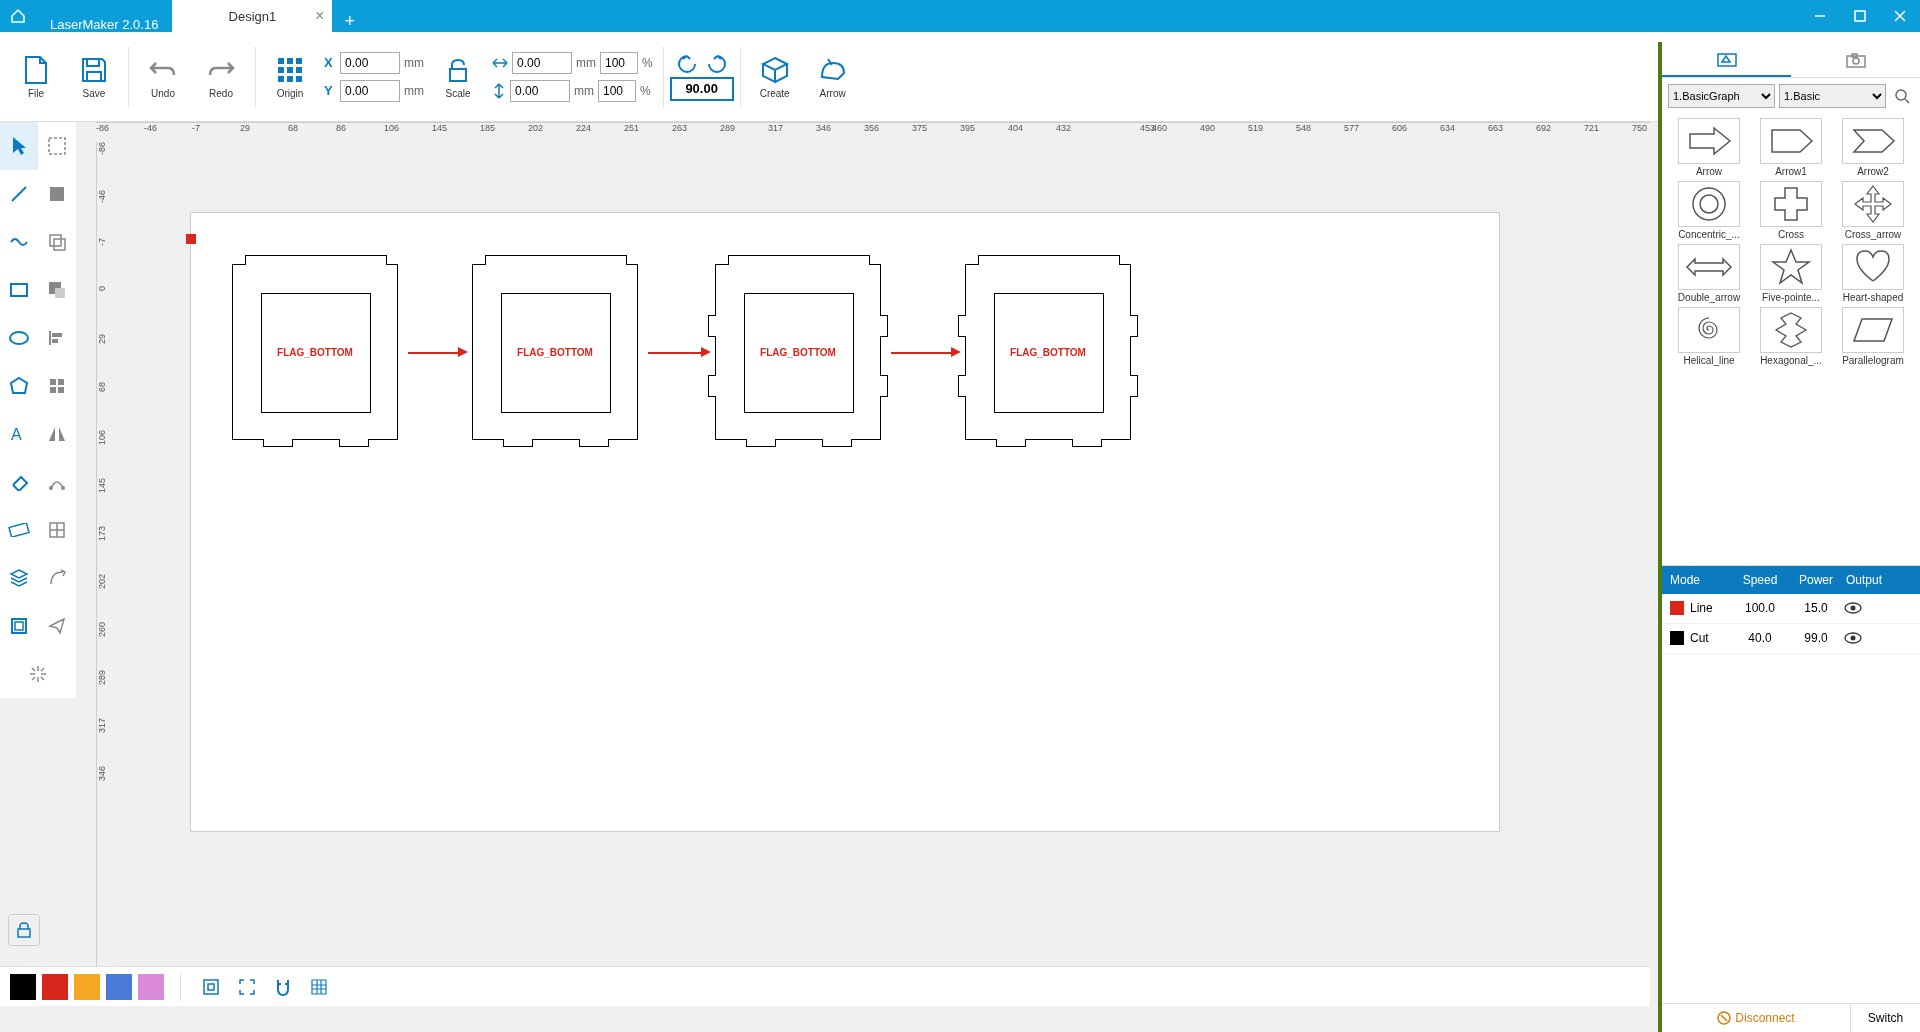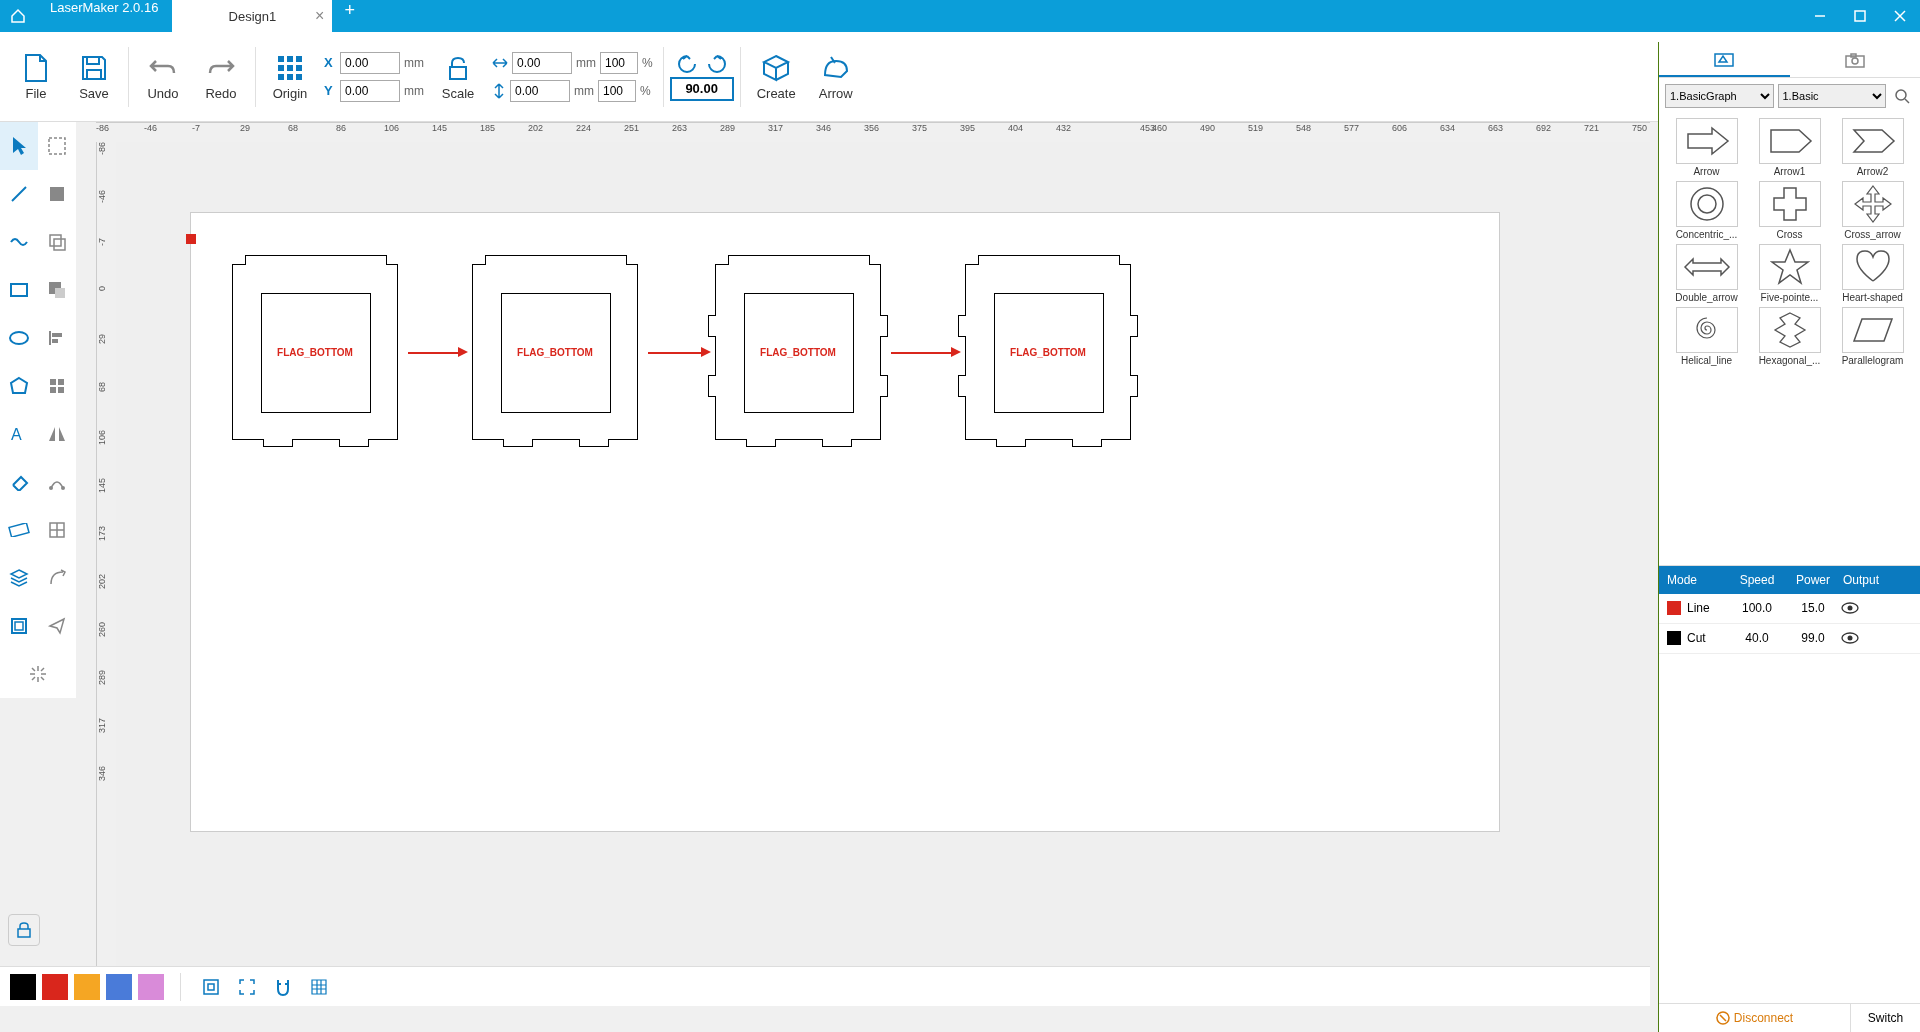--- a/index.html
+++ b/index.html
@@ -1,32 +1,32 @@
 <!DOCTYPE html>
 <html><head>
 <meta charset="utf-8">
 <style>
 * { margin: 0; padding: 0; box-sizing: border-box; font-family: Arial, sans-serif; }
 body { background: #f0f0f0; width: 1920px; height: 1032px; overflow: hidden; position: relative; }
 
 
-.titlebar { height: 32px; background: #0b9ed9; display: flex; align-items: flex-start; }
+.titlebar { height: 32px; background: #0b9ed9; display: flex; align-items: flex-end; }
 .home-btn { width: 36px; height: 32px; display: flex; align-items: center; justify-content: center; }
 .app-title { color: #fff; font-size: 13px; padding: 0 14px; }
 .tab { background: #fff; height: 32px; display: flex; align-items: center; padding: 0 16px; font-size: 13px; color: #333; position: relative; min-width: 160px; justify-content: center; }
 .tab-close { position: absolute; right: 8px; color: #888; font-size: 16px; }
 .tab-add { color: #fff; font-size: 18px; padding: 0 12px; }
 .titlebar-spacer { flex: 1; }
 .win-btn { width: 40px; height: 32px; display: flex; align-items: center; justify-content: center; color: #fff; }
 
 
 .toolbar { height: 90px; background: #fff; display: flex; align-items: center; border-bottom: 1px solid #ddd; padding: 0 8px; gap: 2px; }
 .tb-btn { display: flex; flex-direction: column; align-items: center; justify-content: center; padding: 4px 10px; min-width: 56px; }
 .tb-icon { width: 32px; height: 32px; display: flex; align-items: center; justify-content: center; }
-.tb-label { font-size: 13px; color: #333; margin-top: 2px; }
+.tb-label { font-size: 10px; color: #333; margin-top: 2px; }
 .tb-sep { width: 1px; height: 60px; background: #e0e0e0; margin: 0 4px; }
 .xy-group { display: flex; flex-direction: column; gap: 6px; padding: 0 4px; }
 .xy-row { display: flex; align-items: center; gap: 4px; }
 .xy-lbl { font-weight: bold; color: #0b7abf; font-size: 13px; width: 12px; }
 .num-input { border: 1px solid #aaa; width: 60px; height: 22px; font-size: 12px; padding: 0 4px; }
 .unit-lbl { font-size: 12px; color: #666; }
 .rotate-group { display: flex; flex-direction: column; align-items: center; gap: 2px; }
 .rotate-icons { display: flex; gap: 8px; }
 .angle-input { border: 2px solid #0b7abf; width: 64px; height: 24px; font-size: 13px; text-align: center; font-weight: bold; }
 
@@ -47,21 +47,21 @@
 .origin-dot { position: absolute; left: 186px; top: 234px; width: 10px; height: 10px; background: #d9261c; }
 
 .piece { position: absolute; border: 1.5px solid #000; }
 .piece-inner { position: absolute; border: 1.5px solid #000; }
 .piece-label { position: absolute; color: #d9261c; font-size: 10px; font-weight: bold; left: 50%; top: 50%; transform: translate(-50%, -50%); }
 
 .flow-arrow-line { position: absolute; height: 0; border-top: 2px solid #d9261c; }
 .flow-arrow-head { position: absolute; width: 0; height: 0; border-left: 10px solid #d9261c; border-top: 5px solid transparent; border-bottom: 5px solid transparent; }
 
 
-.right-panel { position: absolute; right: 0; top: 42px; width: 262px; bottom: 0; background: #fff; border-left: 1px solid #4d7c0f; display: flex; flex-direction: column; }
+.right-panel { position: absolute; right: 0; top: 42px; width: 262px; bottom: 0; background: #fff; border-left: 4px solid #4d7c0f; display: flex; flex-direction: column; }
 .rp-tabs { height: 36px; display: flex; border-bottom: 1px solid #ddd; }
 .rp-tab { flex: 1; display: flex; align-items: center; justify-content: center; }
 .rp-tab.active { border-bottom: 2px solid #0b7abf; }
 .rp-filters { display: flex; gap: 4px; padding: 6px; align-items: center; }
 .rp-select { border: 1px solid #aaa; height: 24px; font-size: 11px; flex: 1; }
 .rp-search { width: 24px; height: 24px; display: flex; align-items: center; justify-content: center; }
 
 .shape-grid { display: grid; grid-template-columns: repeat(3, 1fr); gap: 4px; padding: 4px 8px; overflow-y: auto; }
 .shape-cell { display: flex; flex-direction: column; align-items: center; font-size: 10px; color: #333; }
 .shape-preview { width: 62px; height: 46px; border: 1px solid #ccc; display: flex; align-items: center; justify-content: center; margin-bottom: 2px; }

